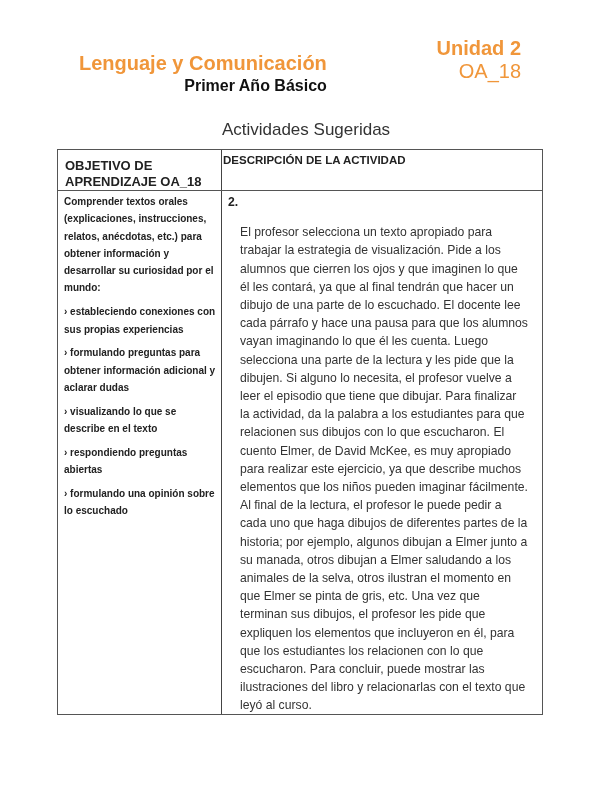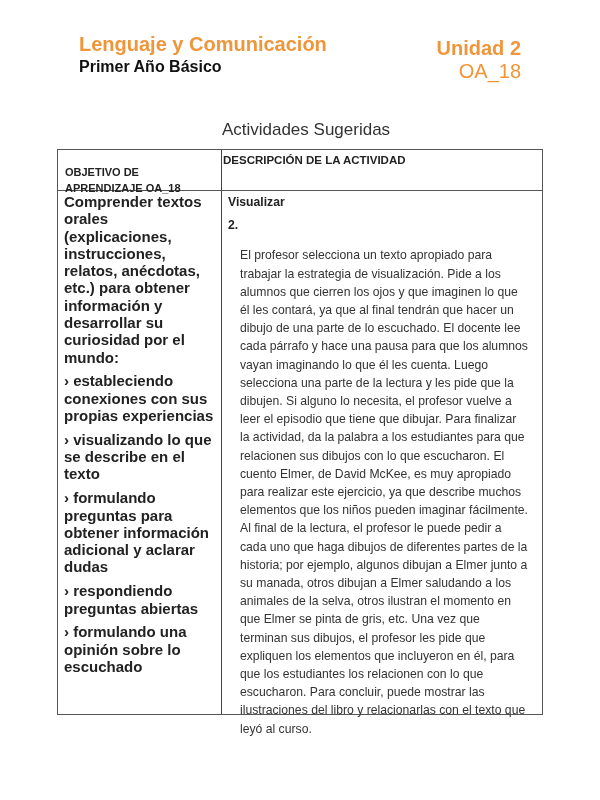--- a/index.html
+++ b/index.html
@@ -11,21 +11,22 @@
     width: 600px;
     height: 800px;
     position: relative;
     overflow: hidden;
     font-family: "Liberation Sans", "DejaVu Sans", sans-serif;
     color: #222222;
   }
   .header-left {
     position: absolute;
     left: 79px;
-    top: 32px;
+    top: 51px;
+    text-align: right;
   }
   .header-right {
     position: absolute;
     right: 79px;
     top: 36px;
     text-align: right;
   }
   .subject, .unit {
     color: #f0963a;
     font-weight: bold;
@@ -74,45 +75,45 @@
     position: absolute;
     left: 0;
     right: 0;
     top: 40px;
     height: 0;
     border-top: 1.2px solid #555555;
   }
   .th-left {
     position: absolute;
     left: 7px;
-    top: 14px;
+    top: 8px;
     width: 150px;
     font-weight: bold;
-    font-size: 11px;
+    font-size: 13px;
     line-height: 16px;
     color: #222222;
   }
   .th-right {
     position: absolute;
     left: 165px;
     right: 0;
     top: 2px;
     text-align: left;
     font-weight: bold;
     font-size: 11.5px;
     line-height: 16px;
     color: #222222;
   }
   .col-left {
     position: absolute;
     left: 6px;
     top: 43px;
     width: 154px;
     font-weight: bold;
-    font-size: 15px;
+    font-size: 10px;
     line-height: 17.3px;
     color: #222222;
   }
   .col-left p {
     margin: 0 0 6.5px 0;
   }
   .col-right {
     position: absolute;
     left: 170px;
     top: 43px;
@@ -153,24 +154,23 @@
 <div class="table">
   <div class="col-divider"></div>
   <div class="row-divider"></div>
 
   <div class="th-left">OBJETIVO DE APRENDIZAJE OA_18</div>
   <div class="th-right">DESCRIPCIÓN DE LA ACTIVIDAD</div>
 
   <div class="col-left">
     <p>Comprender textos orales (explicaciones, instrucciones, relatos, anécdotas, etc.) para obtener información y desarrollar su curiosidad por el mundo:</p>
     <p>› estableciendo conexiones con sus propias experiencias</p>
+    <p>› formulando preguntas para obtener información adicional y aclarar dudas</p>
     <p>› visualizando lo que se describe en el texto</p>
-    <p>› formulando preguntas para obtener información adicional y aclarar dudas</p>
     <p>› respondiendo preguntas abiertas</p>
     <p>› formulando una opinión sobre lo escuchado</p>
   </div>
 
   <div class="col-right">
-    <p class="activity-title">Visualizar</p>
     <p class="activity-number">2.</p>
     <p class="activity-body">El profesor selecciona un texto apropiado para trabajar la estrategia de visualización. Pide a los alumnos que cierren los ojos y que imaginen lo que él les contará, ya que al final tendrán que hacer un dibujo de una parte de lo escuchado. El docente lee cada párrafo y hace una pausa para que los alumnos vayan imaginando lo que él les cuenta. Luego selecciona una parte de la lectura y les pide que la dibujen. Si alguno lo necesita, el profesor vuelve a leer el episodio que tiene que dibujar. Para finalizar la actividad, da la palabra a los estudiantes para que relacionen sus dibujos con lo que escucharon. El cuento Elmer, de David McKee, es muy apropiado para realizar este ejercicio, ya que describe muchos elementos que los niños pueden imaginar fácilmente. Al final de la lectura, el profesor le puede pedir a cada uno que haga dibujos de diferentes partes de la historia; por ejemplo, algunos dibujan a Elmer junto a su manada, otros dibujan a Elmer saludando a los animales de la selva, otros ilustran el momento en que Elmer se pinta de gris, etc. Una vez que terminan sus dibujos, el profesor les pide que expliquen los elementos que incluyeron en él, para que los estudiantes los relacionen con lo que escucharon. Para concluir, puede mostrar las ilustraciones del libro y relacionarlas con el texto que leyó al curso.</p>
   </div>
 </div>
 
 </body></html>

